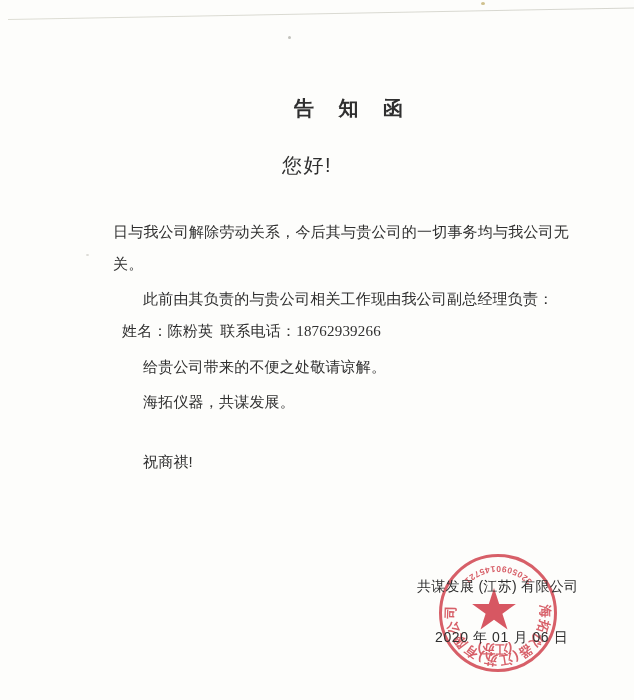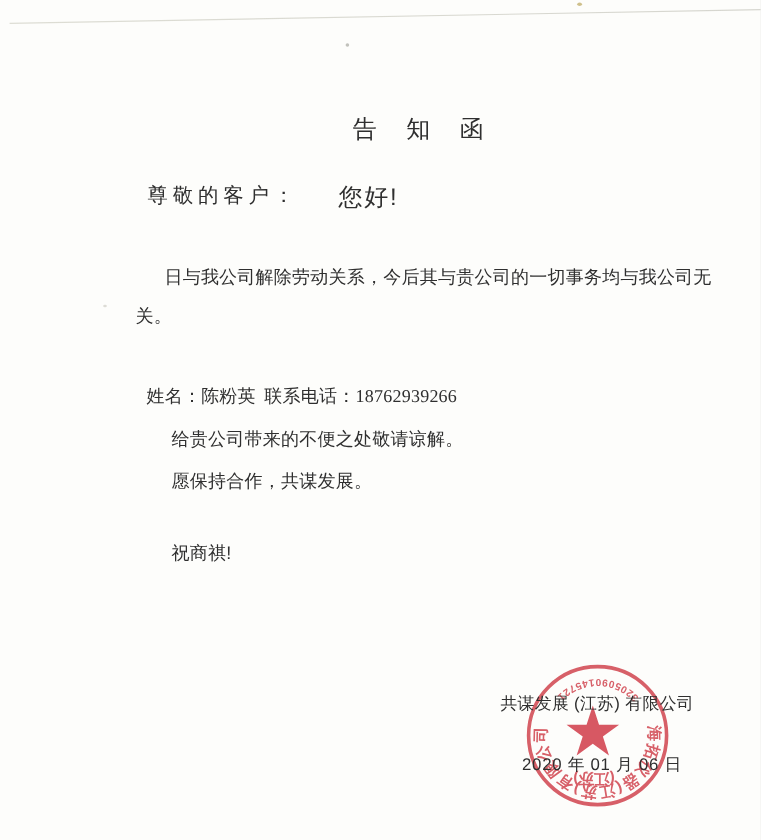--- a/index.html
+++ b/index.html
@@ -17,28 +17,28 @@
     background:linear-gradient(to right,#ddddd4,#d6d6cf);
     transform:rotate(-1.05deg);transform-origin:left center;
   }
   .speck{position:absolute;border-radius:50%;}
   .speck.s1{left:481px;top:2px;width:4px;height:3px;background:#cfc08c;}
   .speck.s2{left:288px;top:36px;width:3px;height:3px;background:#c2c2bc;}
   .speck.s3{left:86px;top:254px;width:3px;height:2px;background:#dddcd6;}
   
   .title{
     position:absolute;left:294px;top:97px;
-    font-size:20px;letter-spacing:9.5px;font-weight:400;line-height:1.1;
+    font-size:20px;letter-spacing:9.5px;font-weight:700;line-height:1.1;
     white-space:pre;
   }
   .salutation{position:absolute;left:123px;top:152px;font-size:17px;letter-spacing:4px;line-height:1.3;white-space:pre;}
   .hello{position:absolute;left:282px;top:152px;font-size:20px;letter-spacing:1.5px;line-height:1.3;white-space:pre;}
   .bline{position:absolute;font-size:15px;letter-spacing:0.2px;line-height:1.3;white-space:pre;}
   .p1l1{left:142px;top:190px;}
-  .p1l2{left:113px;top:222px;margin-left:24px;}
+  .p1l2{left:113px;top:222px;}
   .p1l3{left:113px;top:254px;}
   .p2  {left:143px;top:289px;}
   .contact{left:122px;top:322px;font-family:Liberation Serif, serif;}
   .contact .gap{display:inline-block;width:7px;}
   .c1  {left:143px;top:357px;}
   .c2  {left:143px;top:392px;}
   .c3  {left:143px;top:452px;}
   .sig-company{position:absolute;left:417px;top:577px;font-size:14px;letter-spacing:0.3px;line-height:1.3;white-space:pre;z-index:3;}
   .sig-date{position:absolute;left:435px;top:628px;font-size:14px;letter-spacing:0.6px;line-height:1.3;white-space:pre;z-index:3;}
   
@@ -53,31 +53,31 @@
 
 <div class="page">
 
   <div class="scan-line"></div>
   <div class="speck s1"></div>
   <div class="speck s2"></div>
   <div class="speck s3"></div>
 
   <div class="title">告 知 函</div>
 
-  <div class="salutation">尊敬的客户：</div>
   <div class="hello">您好!</div>
 
   <div class="bline p1l2">日与我公司解除劳动关系，今后其与贵公司的一切事务均与我公司无</div>
   <div class="bline p1l3">关。</div>
 
+  <div class="bline p2">此前由其负责的与贵公司相关工作现由我公司副总经理负责：</div>
 
   <div class="bline contact"><span>姓名：</span><span>陈粉英</span><span class="gap"></span><span>联系电话：</span><span>18762939266</span></div>
 
   <div class="bline c1">给贵公司带来的不便之处敬请谅解。</div>
-  <div class="bline c2">愿保持合作，共谋发展。</div>
+  <div class="bline c2">海拓仪器，共谋发展。</div>
   <div class="bline c3">祝商祺!</div>
 
   <div class="seal">
     <svg viewBox="0 0 124 124" xmlns="http://www.w3.org/2000/svg">
 
       <g transform="rotate(180 62 62)" fill="#d24a54">
         <circle cx="62" cy="62" r="57.5" fill="none" stroke="#d24a54" stroke-width="3"></circle>
         <path id="arcName" d="M 23,80.2 A 43,43 0 1 1 101,80.2" fill="none"></path>
         <path id="arcCode" d="M 23.5,89 A 47,47 0 0 0 100.5,89" fill="none"></path>
         <text font-size="13" letter-spacing="1" font-weight="600">

